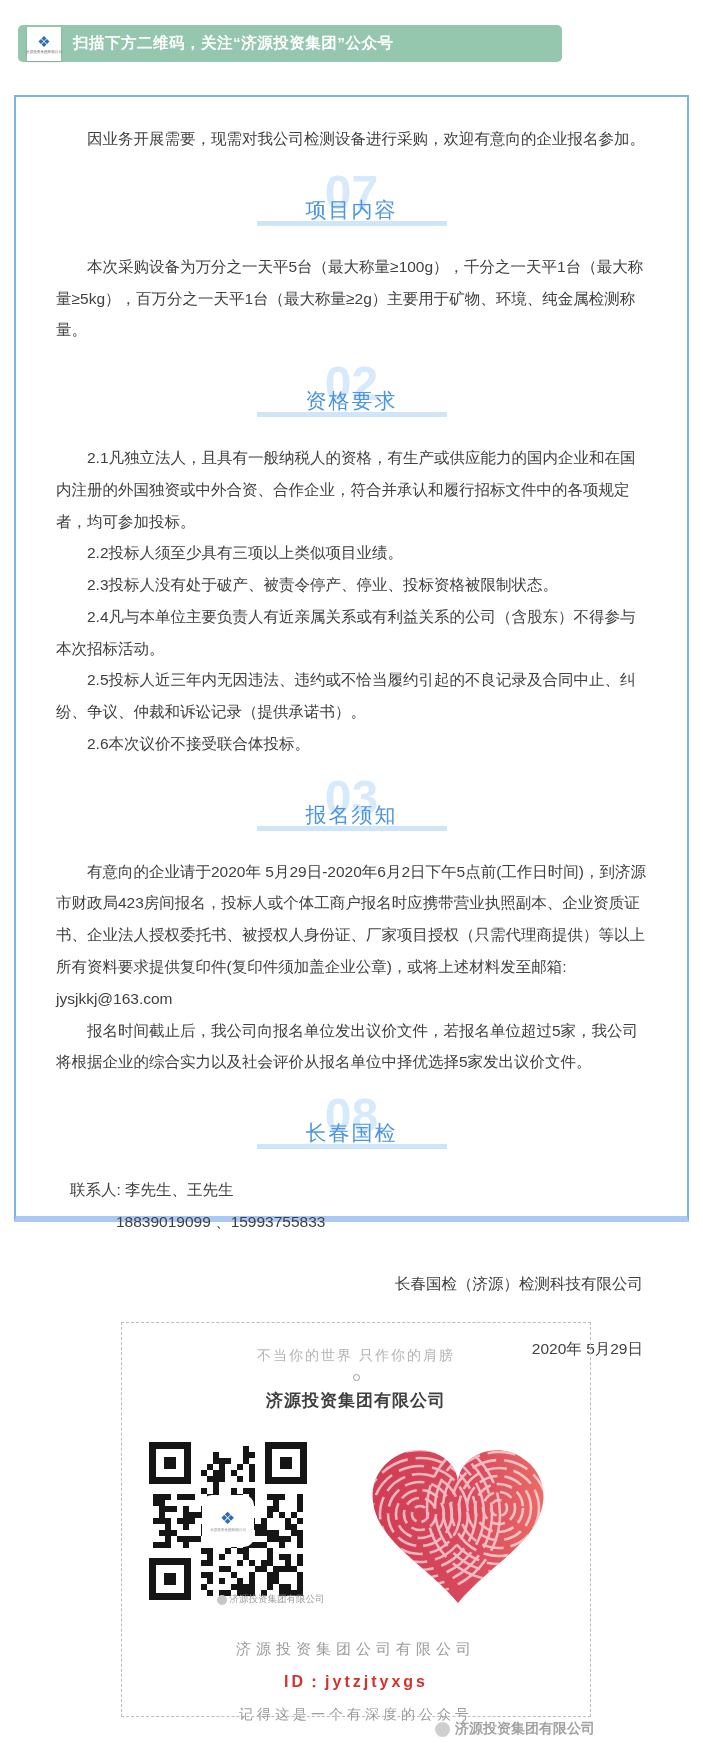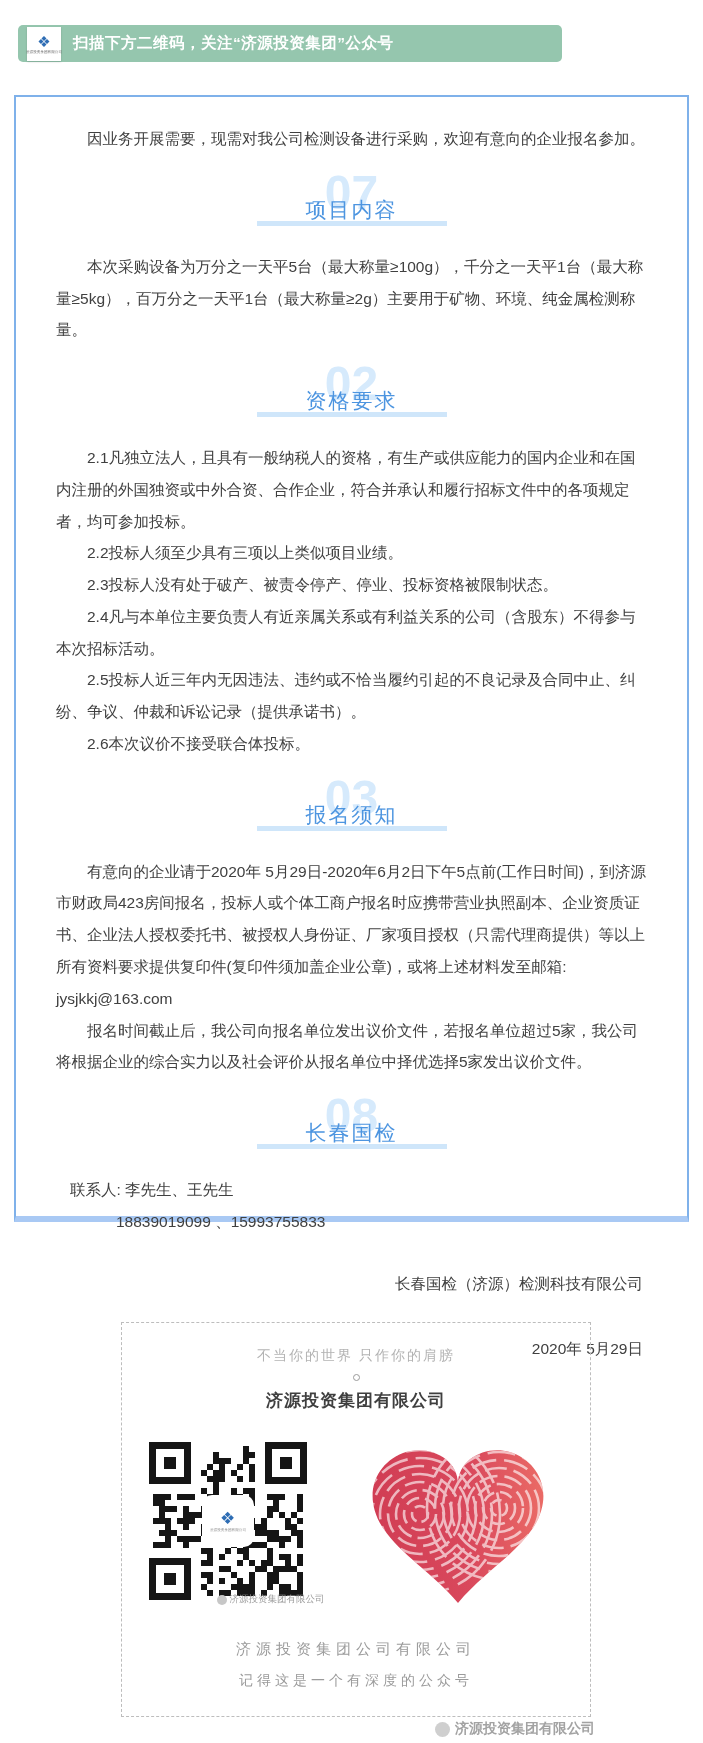--- a/index.html
+++ b/index.html
@@ -405,20 +405,21 @@
             <circle cx="147" cy="66" r="48" stroke-dasharray="25 8"></circle>
             <circle cx="147" cy="66" r="56" stroke-dasharray="28 8"></circle>
             <circle cx="147" cy="66" r="64" stroke-dasharray="31 9"></circle>
             <circle cx="147" cy="66" r="72" stroke-dasharray="34 9"></circle>
           </g>
         </g>
       </svg>
     </div>
 
     <p class="fc-company-line">济源投资集团公司有限公司</p>
+    <p class="fc-id">ID：jytzjtyxgs</p>
     <p class="fc-slogan">记得这是一个有深度的公众号</p>
   </div>
 
   <div class="page-watermark">
     <span class="mini-logo"></span>
     <span>济源投资集团有限公司</span>
   </div>
 
 </div>
 

